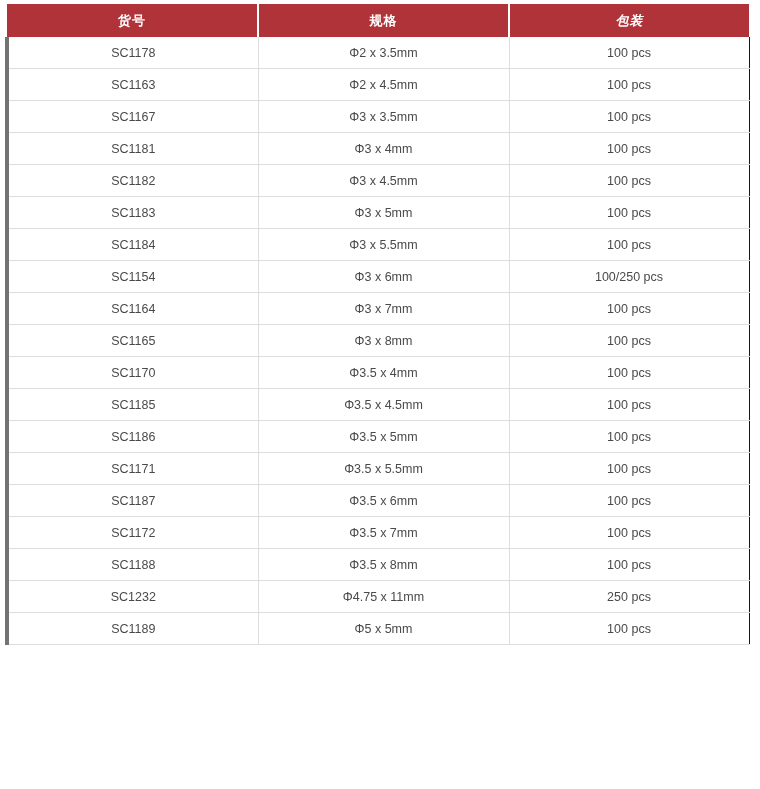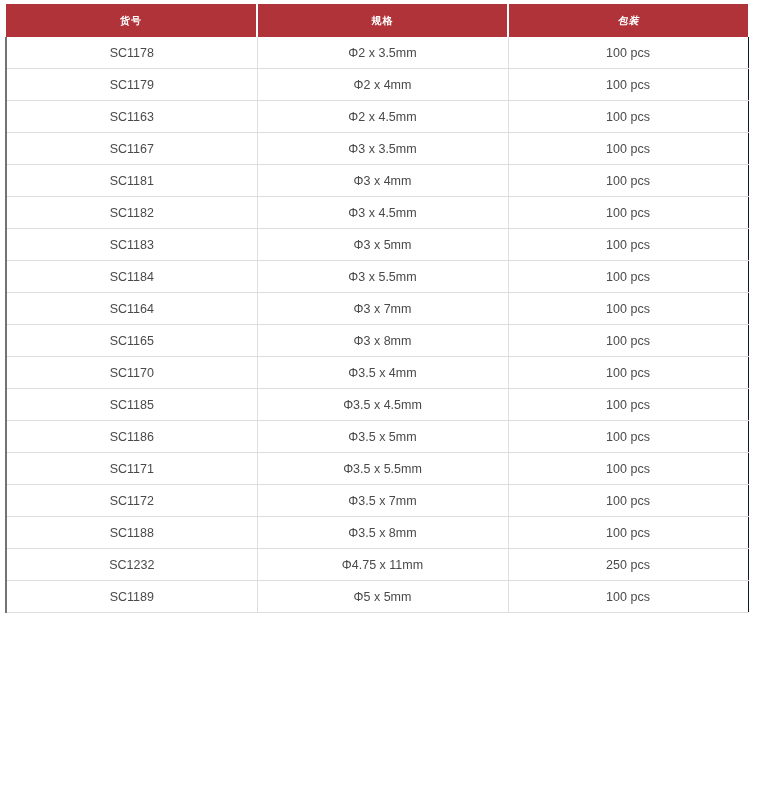--- a/index.html
+++ b/index.html
@@ -32,21 +32,21 @@
 
   
   col.col-item { width: 251px; }
   col.col-spec { width: 251px; }
   col.col-pack { width: 240px; }
 
   
   thead th {
     background: #b03339;
     color: #ffffff;
-    font-size: 10px;
+    font-size: 13px;
     font-weight: bold;
     height: 33px;
     line-height: 33px;
     padding: 0;
     text-align: center;
     vertical-align: middle;
     border-right: 2px solid #ffffff;
     letter-spacing: 1px;
   }
   thead th:last-child {
@@ -61,21 +61,21 @@
     font-size: 12.5px;
     color: #4a4a4a;
     text-align: center;
     vertical-align: middle;
     border-bottom: 1px solid #dedede;
     border-right: 1px solid #dedede;
     background: #ffffff;
     white-space: nowrap;
   }
   tbody td.cell-item {
-    border-left: 2px solid #737373;
+    border-left: 4px solid #737373;
   }
   tbody td.cell-pack {
     border-right: 1px solid #0f172a;
   }
   tbody tr:first-child td {
     border-top: none;
   }
 </style>
 </head>
 <body>
@@ -91,25 +91,20 @@
       <tr>
         <th>货号</th>
         <th>规格</th>
         <th>包装</th>
       </tr>
     </thead>
     <tbody id="spec-table-body">
         <tr>
           <td class="cell-item">SC1178</td>
           <td class="cell-spec">Φ2 x 3.5mm</td>
-          <td class="cell-pack">100 pcs</td>
-        </tr>
-        <tr>
-          <td class="cell-item">SC1179</td>
-          <td class="cell-spec">Φ2 x 4mm</td>
           <td class="cell-pack">100 pcs</td>
         </tr>
         <tr>
           <td class="cell-item">SC1163</td>
           <td class="cell-spec">Φ2 x 4.5mm</td>
           <td class="cell-pack">100 pcs</td>
         </tr>
         <tr>
           <td class="cell-item">SC1167</td>
           <td class="cell-spec">Φ3 x 3.5mm</td>
@@ -129,20 +124,25 @@
           <td class="cell-item">SC1183</td>
           <td class="cell-spec">Φ3 x 5mm</td>
           <td class="cell-pack">100 pcs</td>
         </tr>
         <tr>
           <td class="cell-item">SC1184</td>
           <td class="cell-spec">Φ3 x 5.5mm</td>
           <td class="cell-pack">100 pcs</td>
         </tr>
         <tr>
+          <td class="cell-item">SC1154</td>
+          <td class="cell-spec">Φ3 x 6mm</td>
+          <td class="cell-pack">100/250 pcs</td>
+        </tr>
+        <tr>
           <td class="cell-item">SC1164</td>
           <td class="cell-spec">Φ3 x 7mm</td>
           <td class="cell-pack">100 pcs</td>
         </tr>
         <tr>
           <td class="cell-item">SC1165</td>
           <td class="cell-spec">Φ3 x 8mm</td>
           <td class="cell-pack">100 pcs</td>
         </tr>
         <tr>
@@ -159,20 +159,25 @@
           <td class="cell-item">SC1186</td>
           <td class="cell-spec">Φ3.5 x 5mm</td>
           <td class="cell-pack">100 pcs</td>
         </tr>
         <tr>
           <td class="cell-item">SC1171</td>
           <td class="cell-spec">Φ3.5 x 5.5mm</td>
           <td class="cell-pack">100 pcs</td>
         </tr>
         <tr>
+          <td class="cell-item">SC1187</td>
+          <td class="cell-spec">Φ3.5 x 6mm</td>
+          <td class="cell-pack">100 pcs</td>
+        </tr>
+        <tr>
           <td class="cell-item">SC1172</td>
           <td class="cell-spec">Φ3.5 x 7mm</td>
           <td class="cell-pack">100 pcs</td>
         </tr>
         <tr>
           <td class="cell-item">SC1188</td>
           <td class="cell-spec">Φ3.5 x 8mm</td>
           <td class="cell-pack">100 pcs</td>
         </tr>
         <tr>

